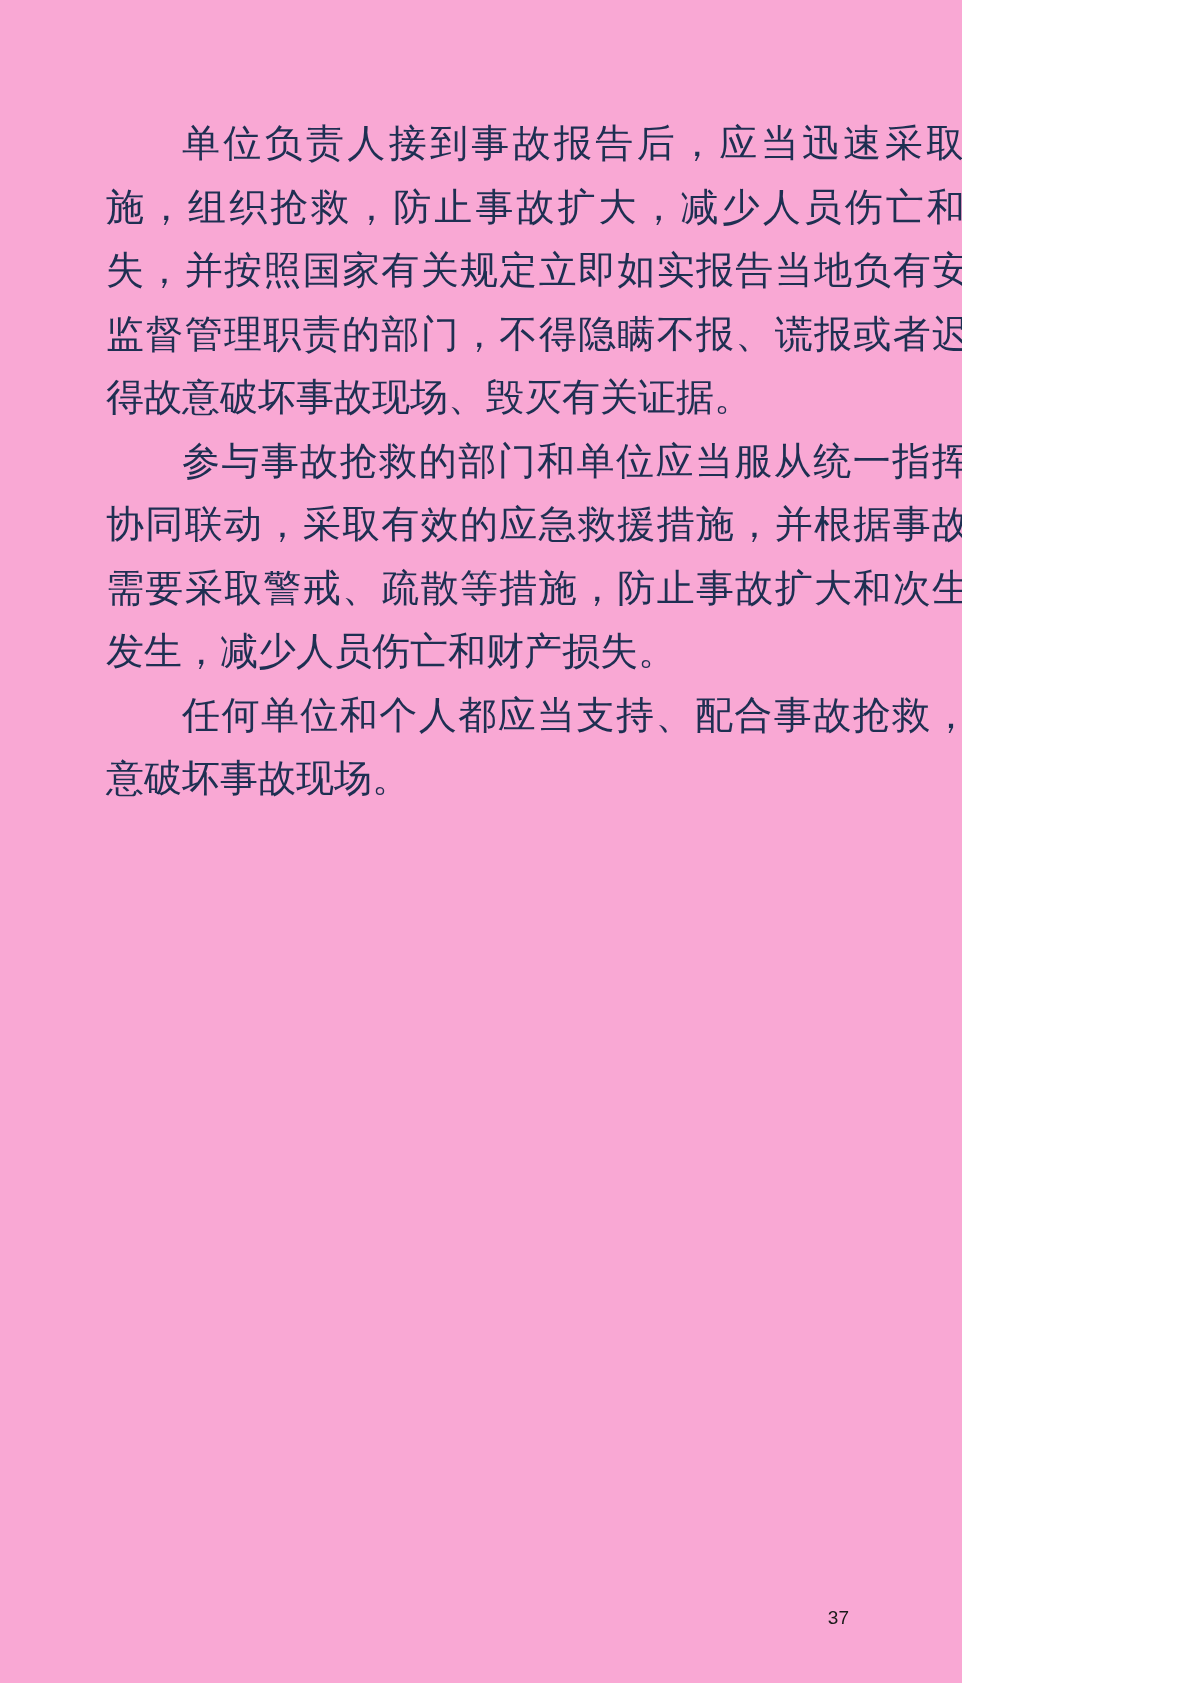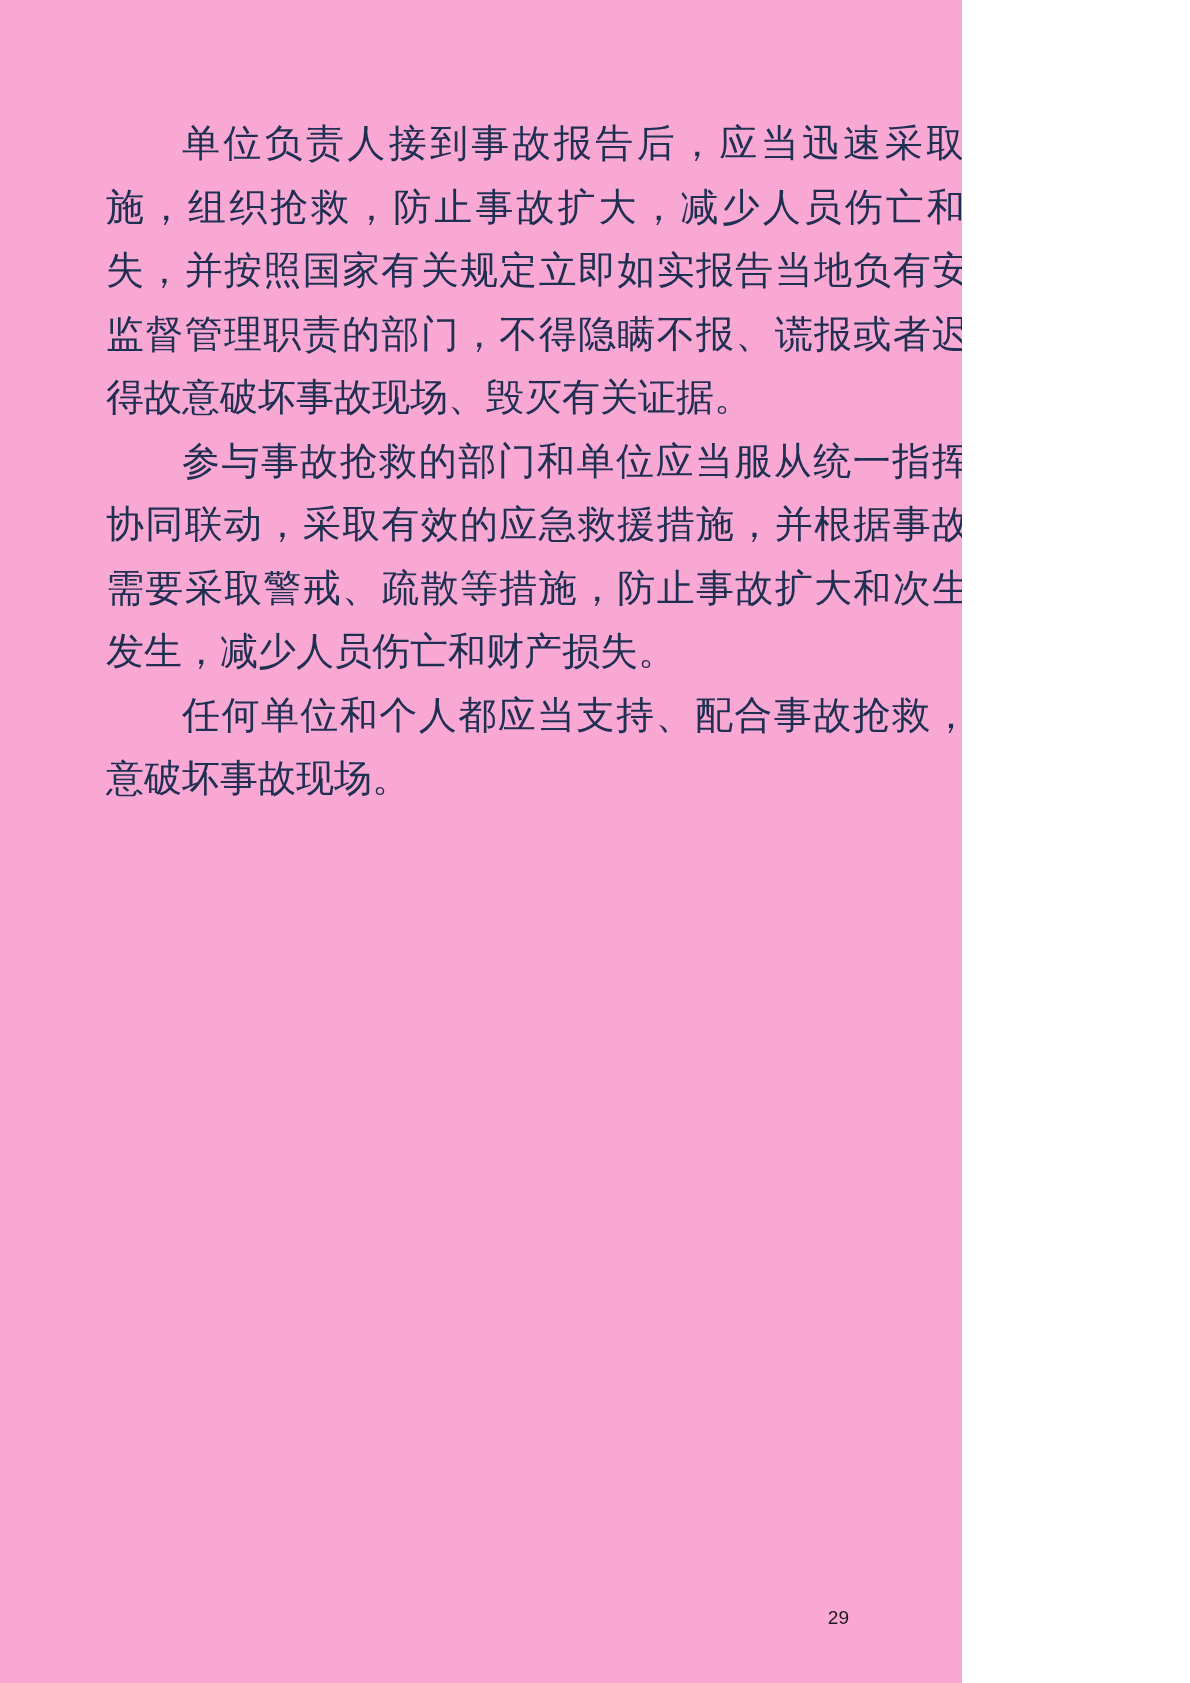--- a/index.html
+++ b/index.html
@@ -59,15 +59,15 @@
 
 
 
     <p><span>参与事故抢救的部门和单位应当服从统一指挥，加强协同联动，采取有效的应急救援措施，并根据事故救援的需要采取警戒、疏散等措施，防止事故扩大和次生灾害的发生，减少人员伤亡和财产损失。</span></p>
 
 
     <p><span>任何单位和个人都应当支持、配合事故抢救，不得故意破坏事故现场。</span></p>
 
   </div>
 
-  <div class="page-number">29</div>
+  <div class="page-number">37</div>
 
 </div>
 
 </body></html>

